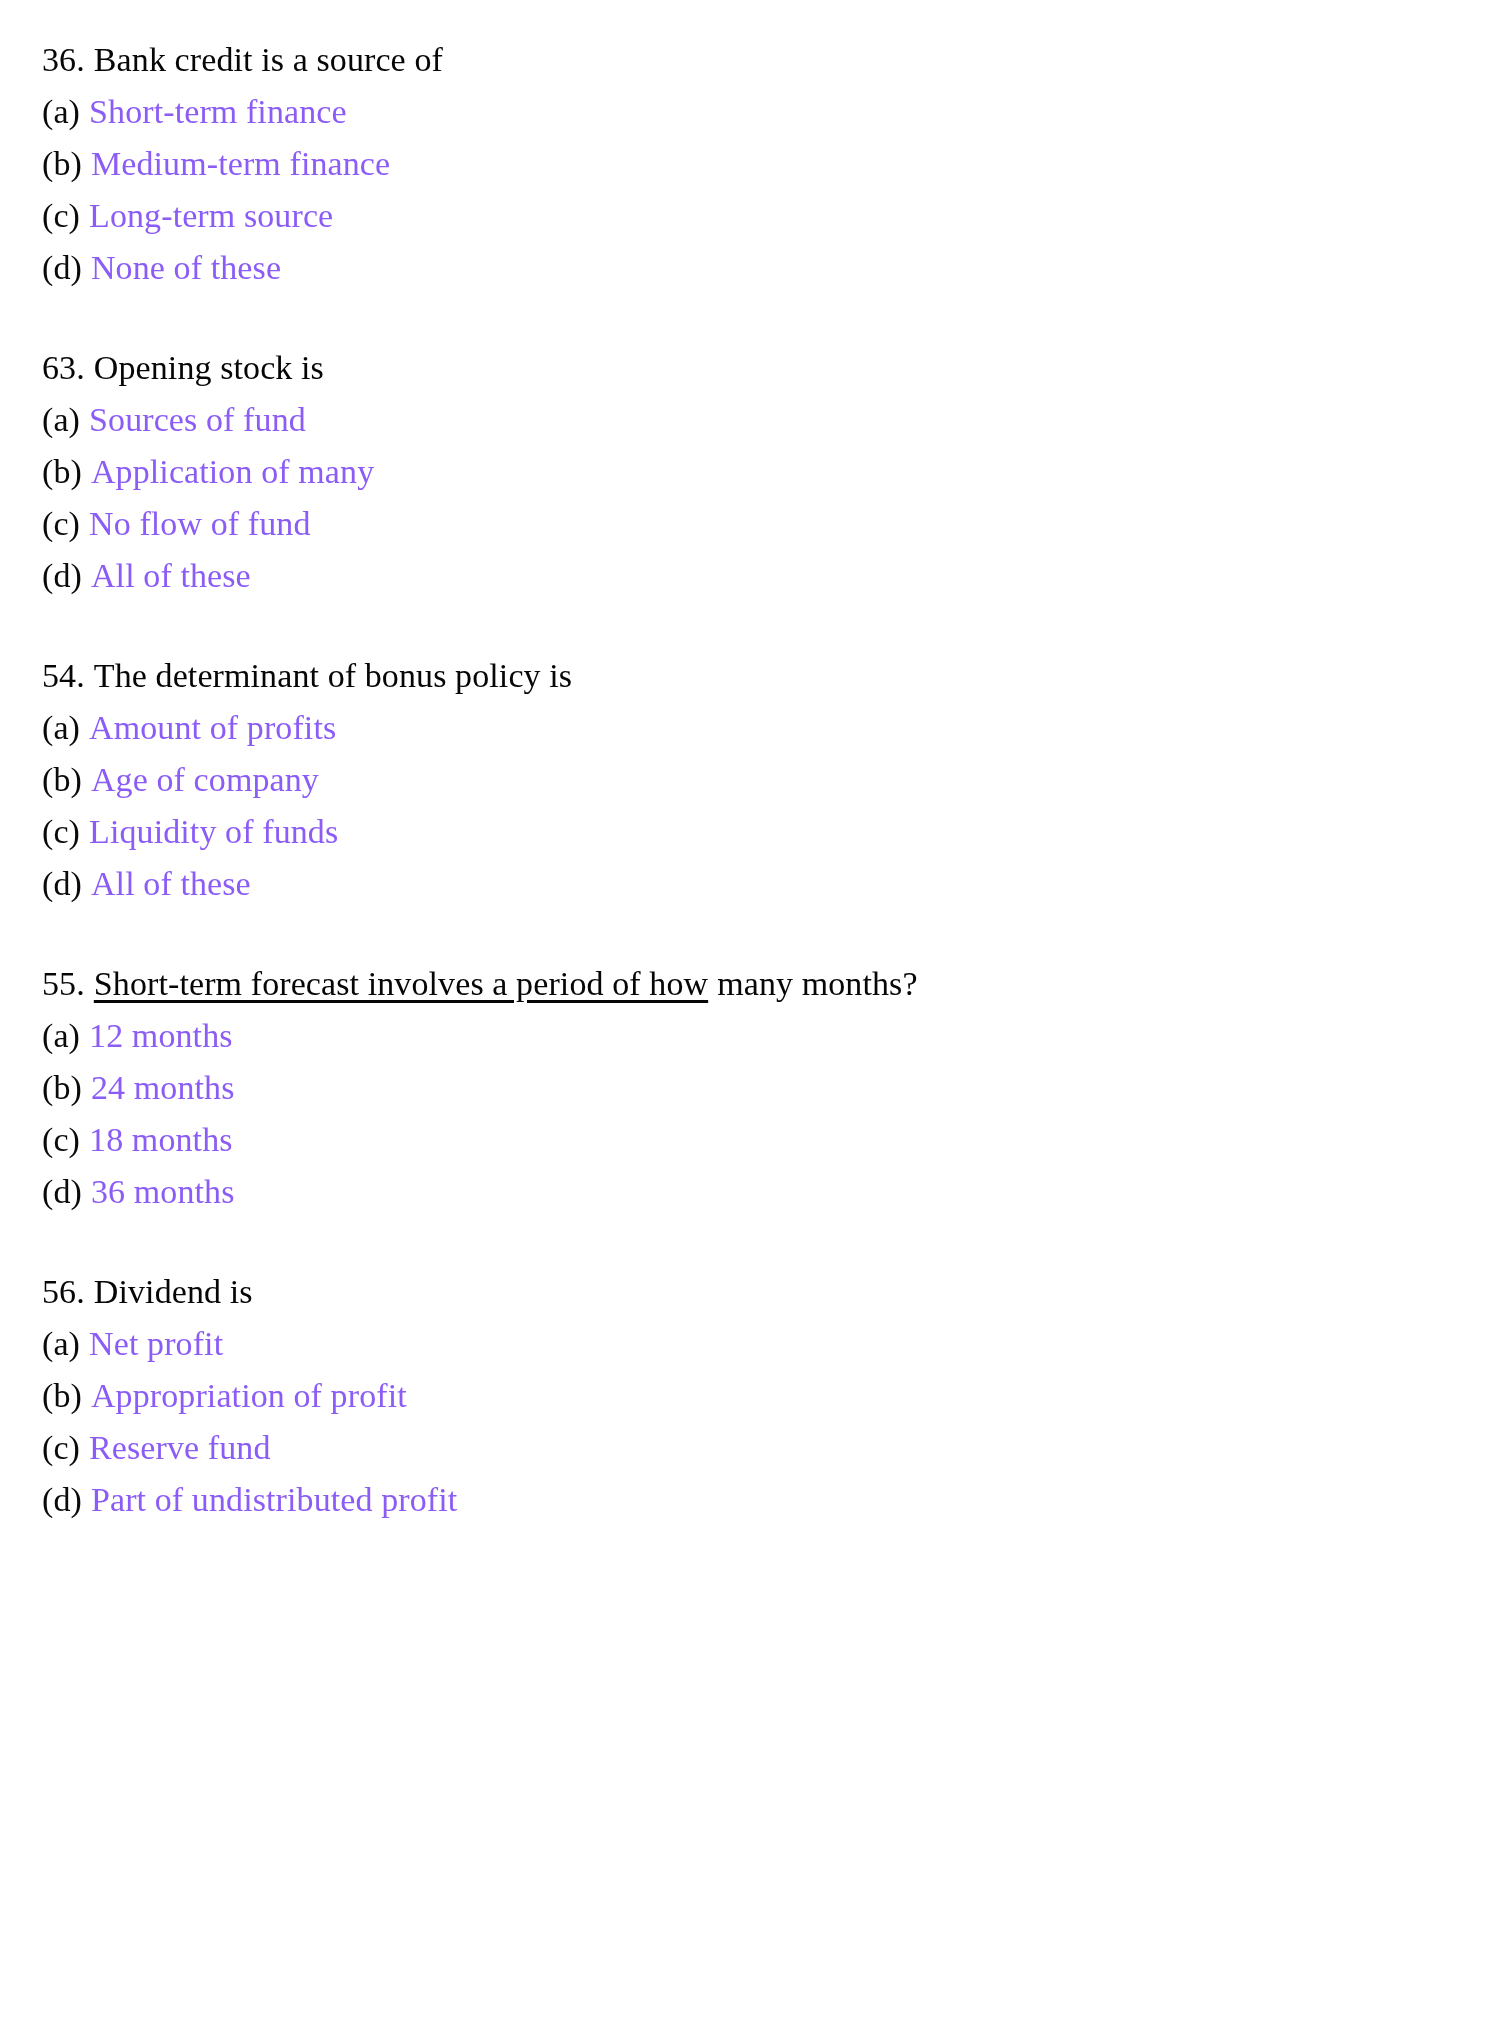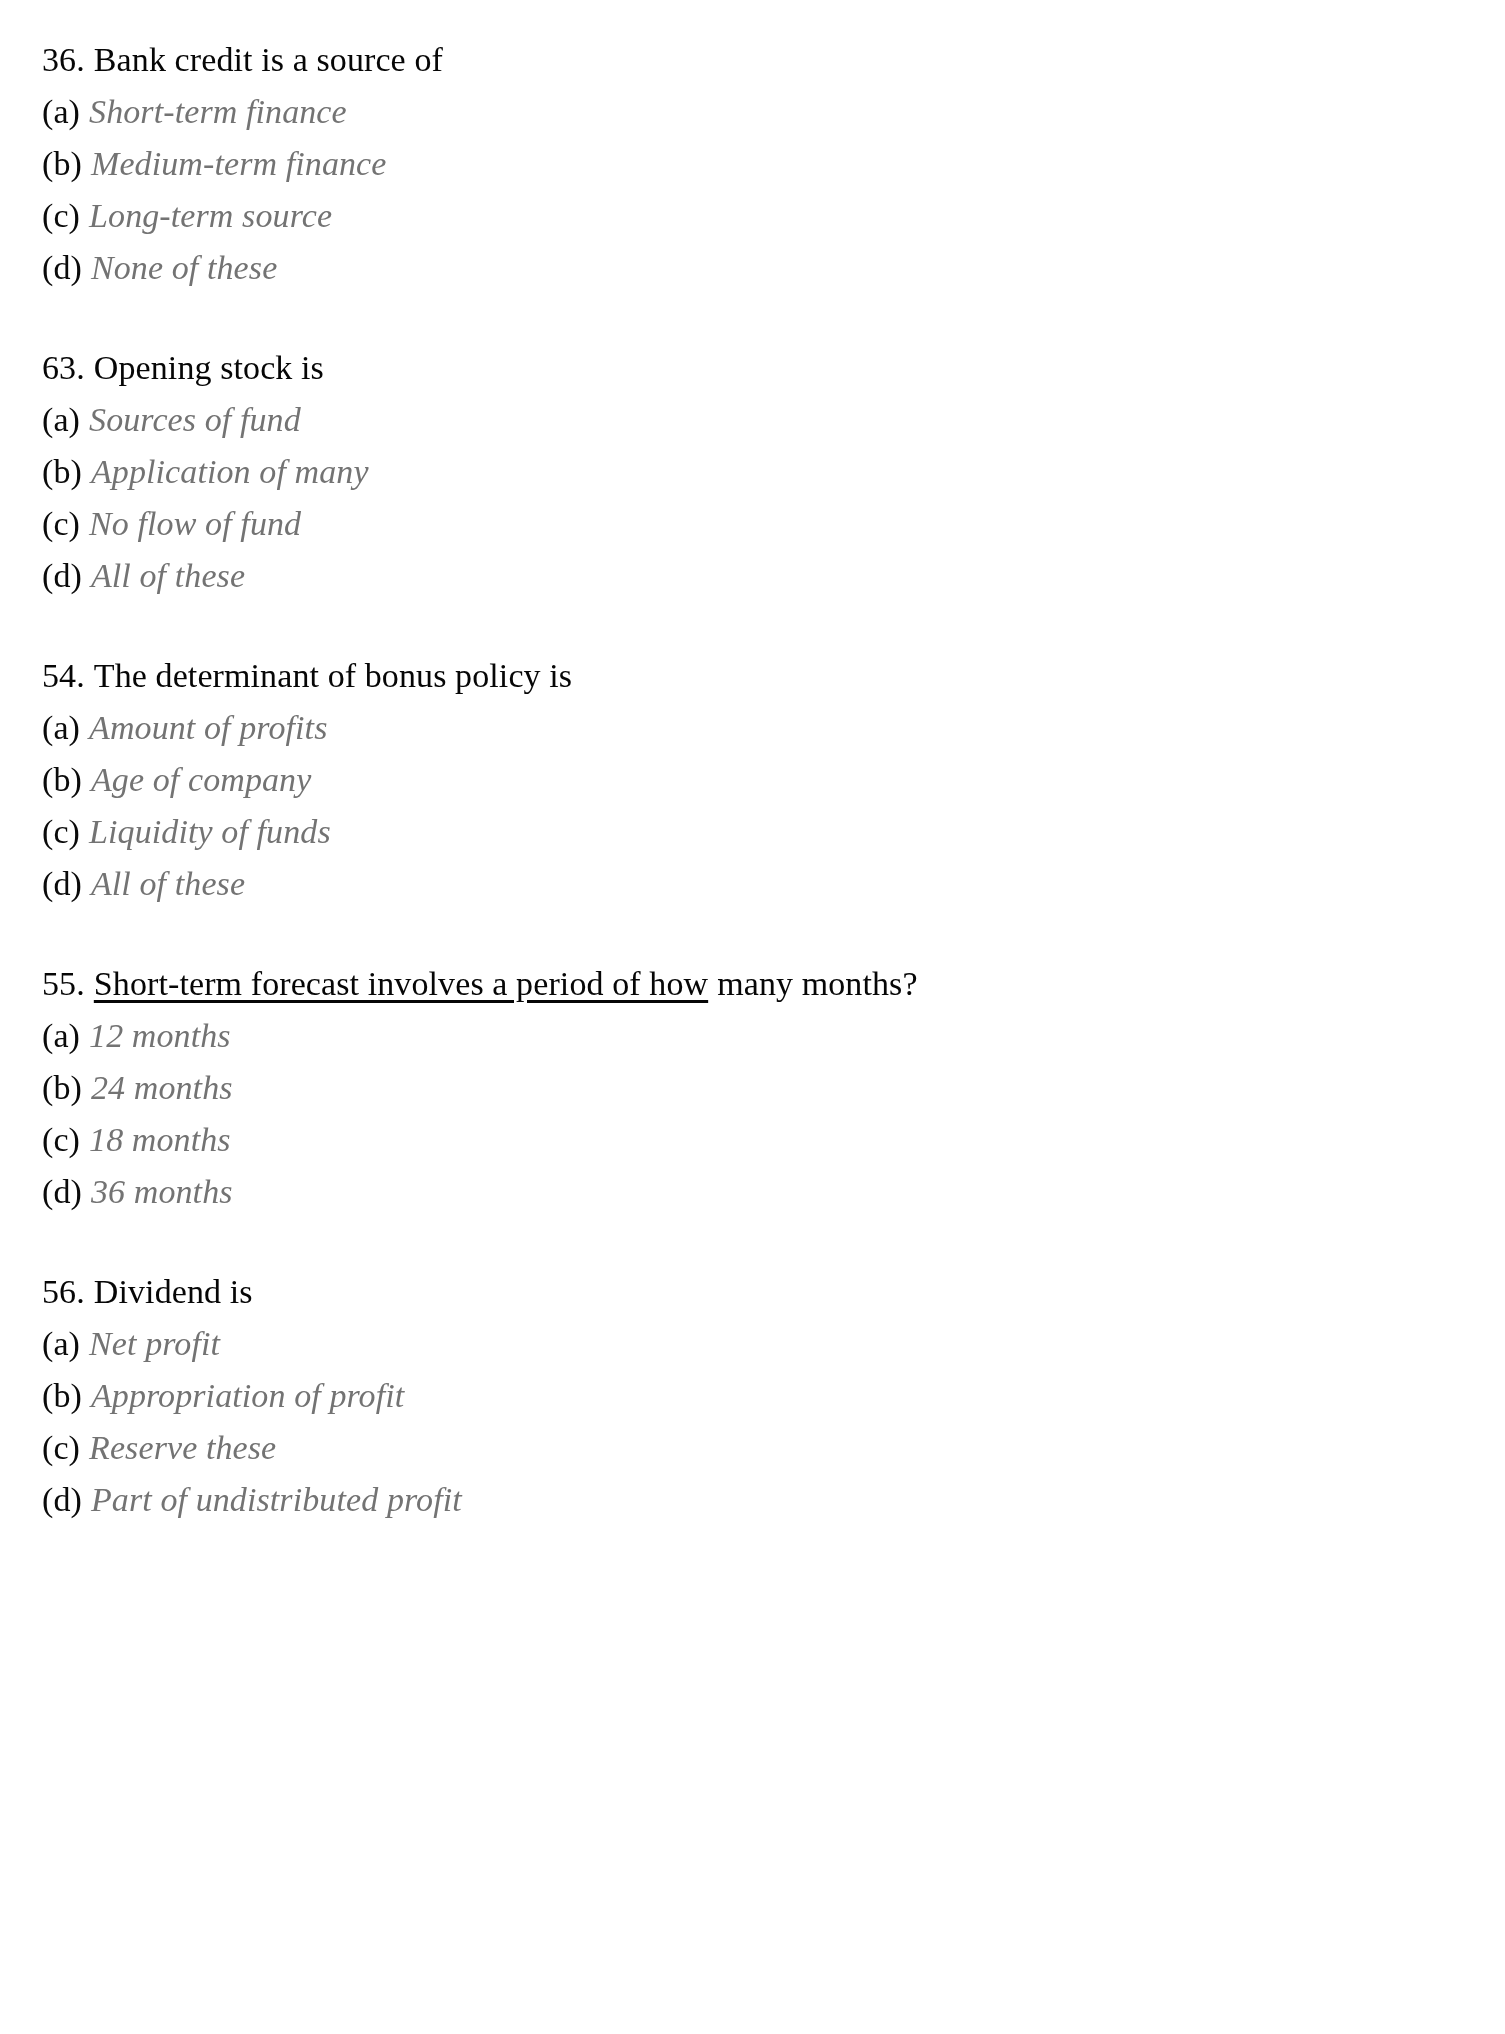--- a/index.html
+++ b/index.html
@@ -63,22 +63,21 @@
     font-size: 34px;
     line-height: 52px;
     letter-spacing: 0.1px;
     white-space: nowrap;
     color: #0a0a0a;
   }
   .optlabel {
     color: #0a0a0a;
   }
   .opttext {
-    color: #737373;
-    font-style: italic;
+    color: #8b5cf6;
   }
   .sp {
     display: inline-block;
     width: 9px;
   }
 </style>
 </head>
 <body>
 
 <div class="page">
@@ -108,17 +107,17 @@
         <div class="qstem"><span class="qnum">55.</span><span class="sp"></span><span class="stem-underline">Short-term forecast involves a period of how</span><span class="sp"></span><span class="stem-plain">many months?</span></div>
         <div class="opt"><span class="optlabel">(a)</span><span class="sp"></span><span class="opttext">12 months</span></div>
         <div class="opt"><span class="optlabel">(b)</span><span class="sp"></span><span class="opttext">24 months</span></div>
         <div class="opt"><span class="optlabel">(c)</span><span class="sp"></span><span class="opttext">18 months</span></div>
         <div class="opt"><span class="optlabel">(d)</span><span class="sp"></span><span class="opttext">36 months</span></div>
       </div>
       <div class="qblock">
         <div class="qstem"><span class="qnum">56.</span><span class="sp"></span><span class="stem-plain">Dividend is</span></div>
         <div class="opt"><span class="optlabel">(a)</span><span class="sp"></span><span class="opttext">Net profit</span></div>
         <div class="opt"><span class="optlabel">(b)</span><span class="sp"></span><span class="opttext">Appropriation of profit</span></div>
-        <div class="opt"><span class="optlabel">(c)</span><span class="sp"></span><span class="opttext">Reserve these</span></div>
+        <div class="opt"><span class="optlabel">(c)</span><span class="sp"></span><span class="opttext">Reserve fund</span></div>
         <div class="opt"><span class="optlabel">(d)</span><span class="sp"></span><span class="opttext">Part of undistributed profit</span></div>
       </div>
     </div>
 </div>
 
 </body></html>

